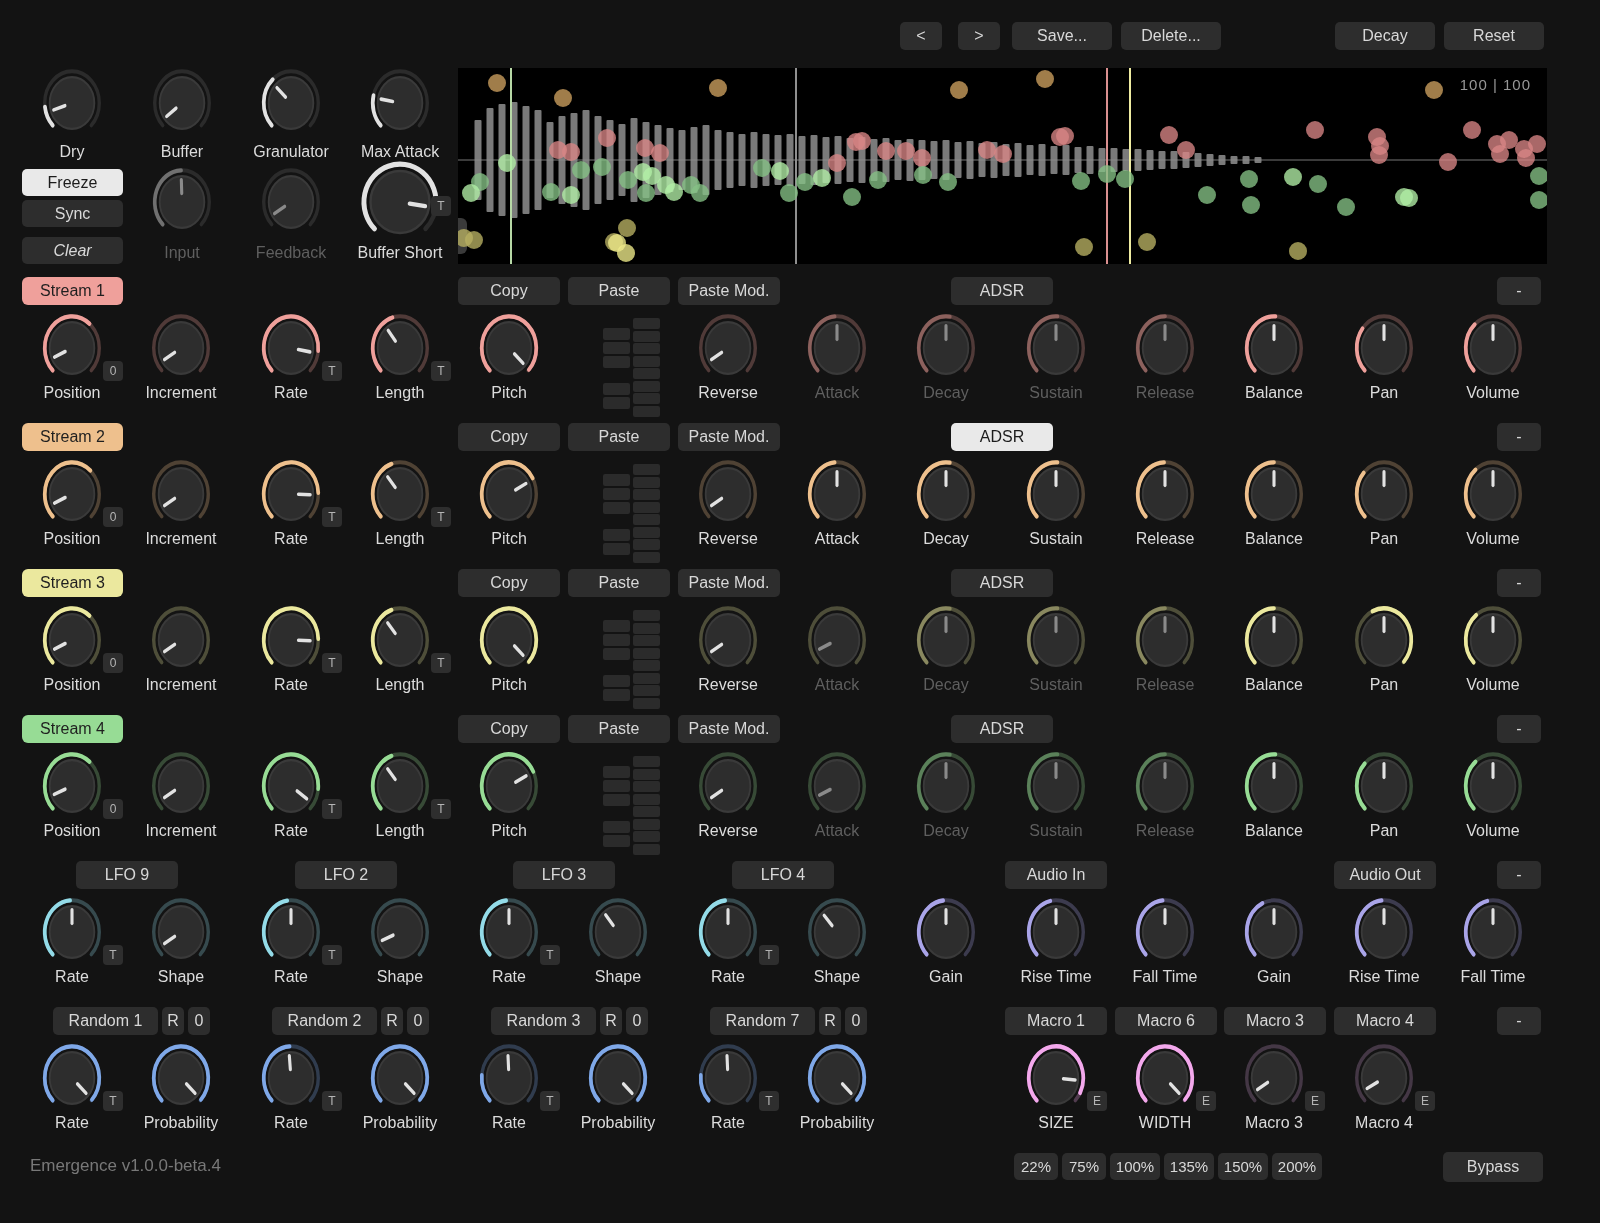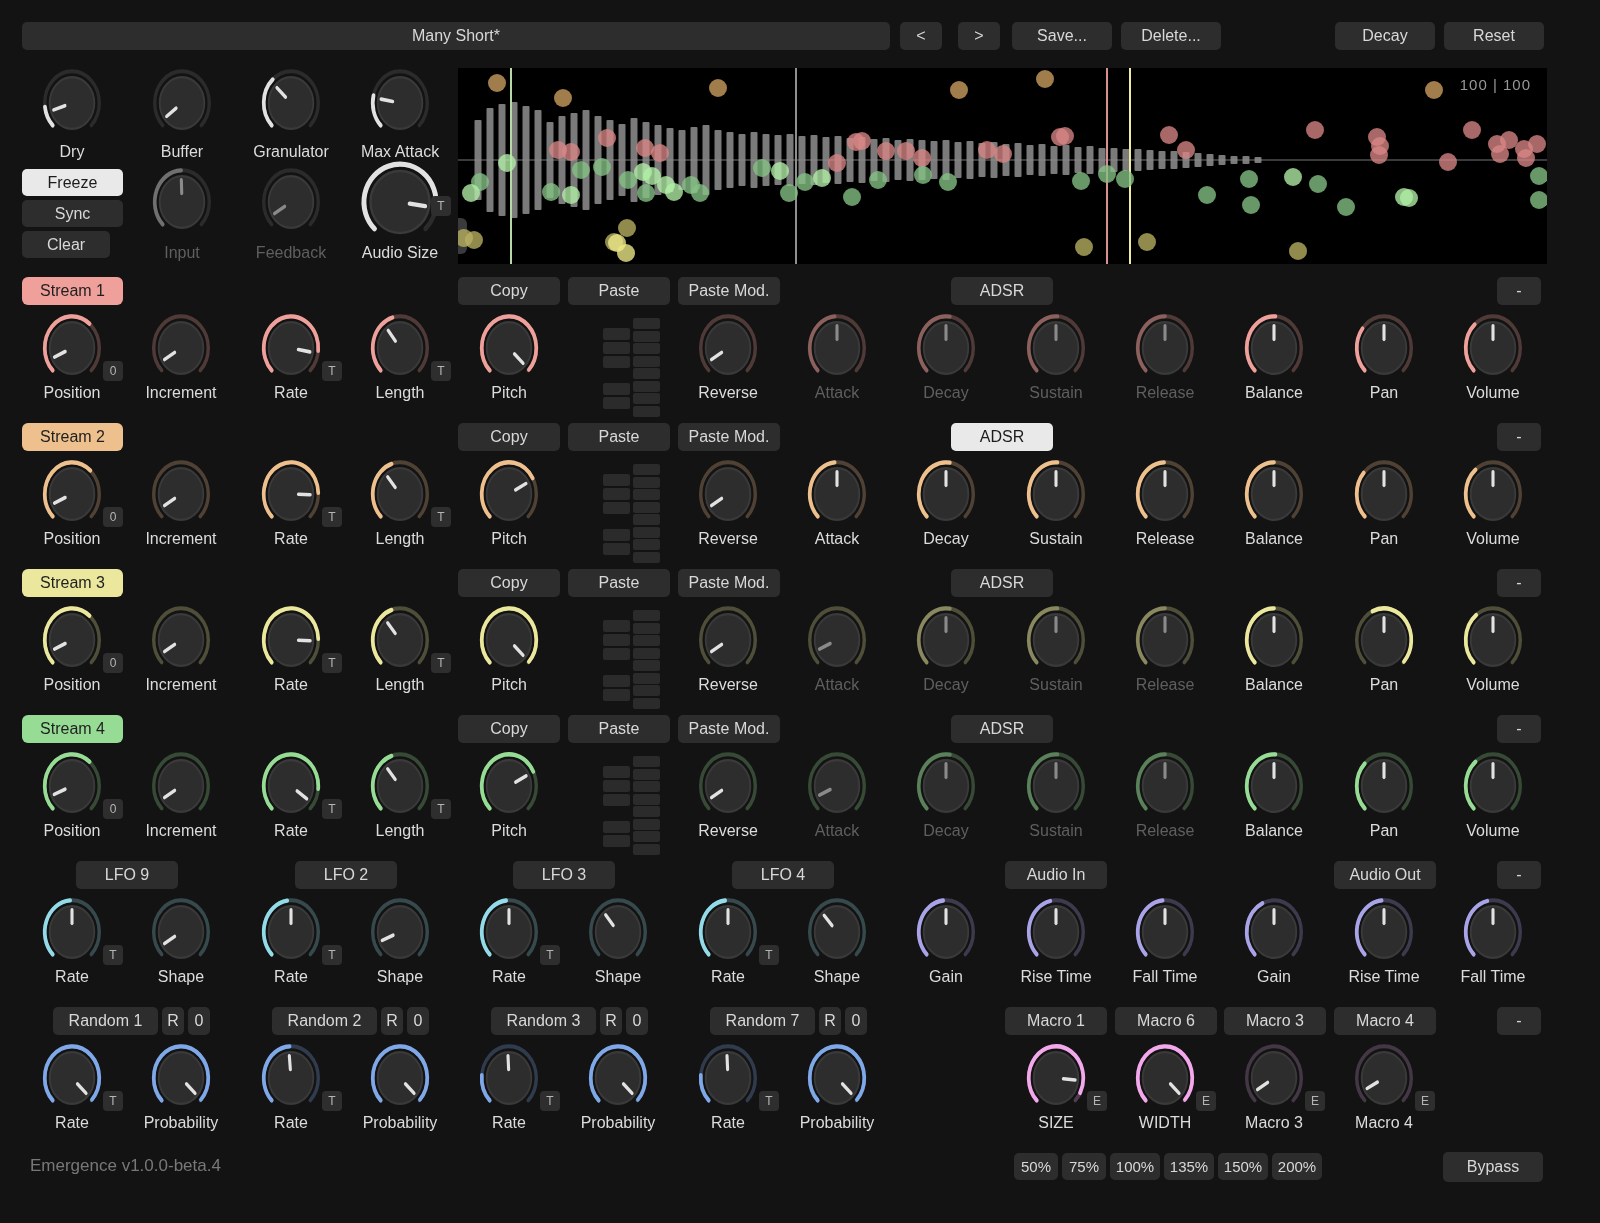--- a/index.html
+++ b/index.html
@@ -47,33 +47,32 @@
     position:absolute;left:30px;top:1156px;font-size:17px;color:#787878;
   }
   .cell{position:absolute;background:#2b2b2b;border-radius:2px;}
   .knob{position:absolute;}
   .knob svg{display:block;width:100%;height:100%;}
 </style>
 </head>
 <body>
 
 <div id="app">
-  <div id="preset-field">Many Short*</div>
   <div id="topbar-buttons">
       <div class="btn" style="left: 900px; top: 22px; width: 42px;">&lt;</div>
       <div class="btn" style="left: 958px; top: 22px; width: 42px;">&gt;</div>
       <div class="btn" style="left: 1012px; top: 22px; width: 100px;">Save...</div>
       <div class="btn" style="left: 1121px; top: 22px; width: 100px;">Delete...</div>
       <div class="btn" style="left: 1335px; top: 22px; width: 100px;">Decay</div>
       <div class="btn" style="left: 1444px; top: 22px; width: 100px;">Reset</div>
     </div>
   <div id="master-section">
       <div class="btn active" style="left: 22px; top: 169px; width: 101px; height: 27px;">Freeze</div>
       <div class="btn" style="left: 22px; top: 200px; width: 101px; height: 27px;">Sync</div>
-      <div class="btn" style="left: 22px; top: 231px; width: 88px; height: 27px;">Clear</div>
+      <div class="btn" style="left: 22px; top: 237px; width: 101px; height: 27px; font-style: italic;">Clear</div>
       <div class="knob" style="left: 41px; top: 67px; width: 62px; height: 72px;">
         <svg viewBox="0 0 100 100" preserveAspectRatio="none">
           <circle cx="50" cy="50" r="36" fill="#2d2d2d" stroke="#3a3a3a" stroke-width="3"></circle>
           <path d="M 18.89 81.11 A 44 44 0 1 1 81.11 81.11" fill="none" stroke="rgba(255,255,255,0.10)" stroke-width="5.5" stroke-linecap="round"></path>
           <path d="M 18.89 81.11 A 44 44 0 0 1 6.33 55.36" fill="none" stroke="#e2e2e2" stroke-width="6" stroke-linecap="round" opacity="1"></path>
           <line x1="38.587321804458156" y1="53.708203932499366" x2="20.517247994850237" y2="59.57952682562337" stroke="#e2e2e2" stroke-width="5" stroke-linecap="round"></line>
         </svg>
       </div>
       <div class="lbl" style="left: 10px; top: 143px;">Dry</div>
       <div class="knob" style="left: 151px; top: 67px; width: 62px; height: 72px;">
@@ -120,21 +119,21 @@
       </div>
       <div class="lbl dim" style="left: 229px; top: 244px;">Feedback</div>
       <div class="knob" style="left: 359px; top: 159px; width: 82px; height: 86px;">
         <svg viewBox="0 0 100 100" preserveAspectRatio="none">
           <circle cx="50" cy="50" r="36" fill="#2d2d2d" stroke="#3a3a3a" stroke-width="3"></circle>
           <path d="M 18.89 81.11 A 44 44 0 1 1 81.11 81.11" fill="none" stroke="rgba(255,255,255,0.10)" stroke-width="5.5" stroke-linecap="round"></path>
           <path d="M 18.89 81.11 A 44 44 0 1 1 93.67 55.36" fill="none" stroke="#e2e2e2" stroke-width="6" stroke-linecap="round" opacity="1"></path>
           <line x1="61.85226008714165" y1="51.877213580482774" x2="80.61833855844927" y2="54.84946841624716" stroke="#e2e2e2" stroke-width="5" stroke-linecap="round"></line>
         </svg>
       </div>
-      <div class="lbl" style="left: 338px; top: 244px;">Audio Size</div>
+      <div class="lbl" style="left: 338px; top: 244px;">Buffer Short</div>
       <div class="badge" style="left: 431px; top: 196px;">T</div>
     </div>
   <div id="waveform" style="left: 458px; top: 68px; width: 1089px; height: 196px;">
     <div id="display-handle"></div>
     <div id="grain-counter">100 | 100</div>
   <svg width="1089" height="196" viewBox="0 0 1089 196" style="position: absolute; left: 0px; top: 0px;">
         <line x1="0" y1="92" x2="1089" y2="92" stroke="#4f4f4f" stroke-width="1.5"></line>
         <rect x="16.5" y="52" width="7" height="80" fill="#8f8f8f" opacity="0.85" rx="1"></rect>
         <rect x="28.5" y="40" width="7" height="104" fill="#8f8f8f" opacity="0.85" rx="1"></rect>
         <rect x="40.5" y="36" width="7" height="112" fill="#8f8f8f" opacity="0.85" rx="1"></rect>
@@ -1109,21 +1108,21 @@
           <circle cx="50" cy="50" r="36" fill="#2d2d2d" stroke="#3a3a3a" stroke-width="3"></circle>
           <path d="M 18.89 81.11 A 44 44 0 1 1 81.11 81.11" fill="none" stroke="rgba(183,140,184,0.3)" stroke-width="5.5" stroke-linecap="round"></path>
           <line x1="39.40462888569287" y1="55.63365875343069" x2="22.62862462137326" y2="64.5536184463626" stroke="#e2e2e2" stroke-width="5" stroke-linecap="round"></line>
         </svg>
       </div>
       <div class="lbl" style="left: 1322px; top: 1114px;">Macro 4</div>
       <div class="badge" style="left: 1415px; top: 1091px;">E</div>
     </div>
   <div id="version-label">Emergence v1.0.0-beta.4</div>
   <div id="footer-buttons">
-      <div class="btn small" style="left: 1014px; top: 1153px; width: 44px;">50%</div>
+      <div class="btn small" style="left: 1014px; top: 1153px; width: 44px;">22%</div>
       <div class="btn small" style="left: 1062px; top: 1153px; width: 44px;">75%</div>
       <div class="btn small" style="left: 1110px; top: 1153px; width: 50px;">100%</div>
       <div class="btn small" style="left: 1164px; top: 1153px; width: 50px;">135%</div>
       <div class="btn small" style="left: 1218px; top: 1153px; width: 50px;">150%</div>
       <div class="btn small" style="left: 1272px; top: 1153px; width: 50px;">200%</div>
       <div class="btn" style="left: 1443px; top: 1152px; width: 100px; height: 30px;">Bypass</div>
     </div>
 </div>
 
 </body></html>

